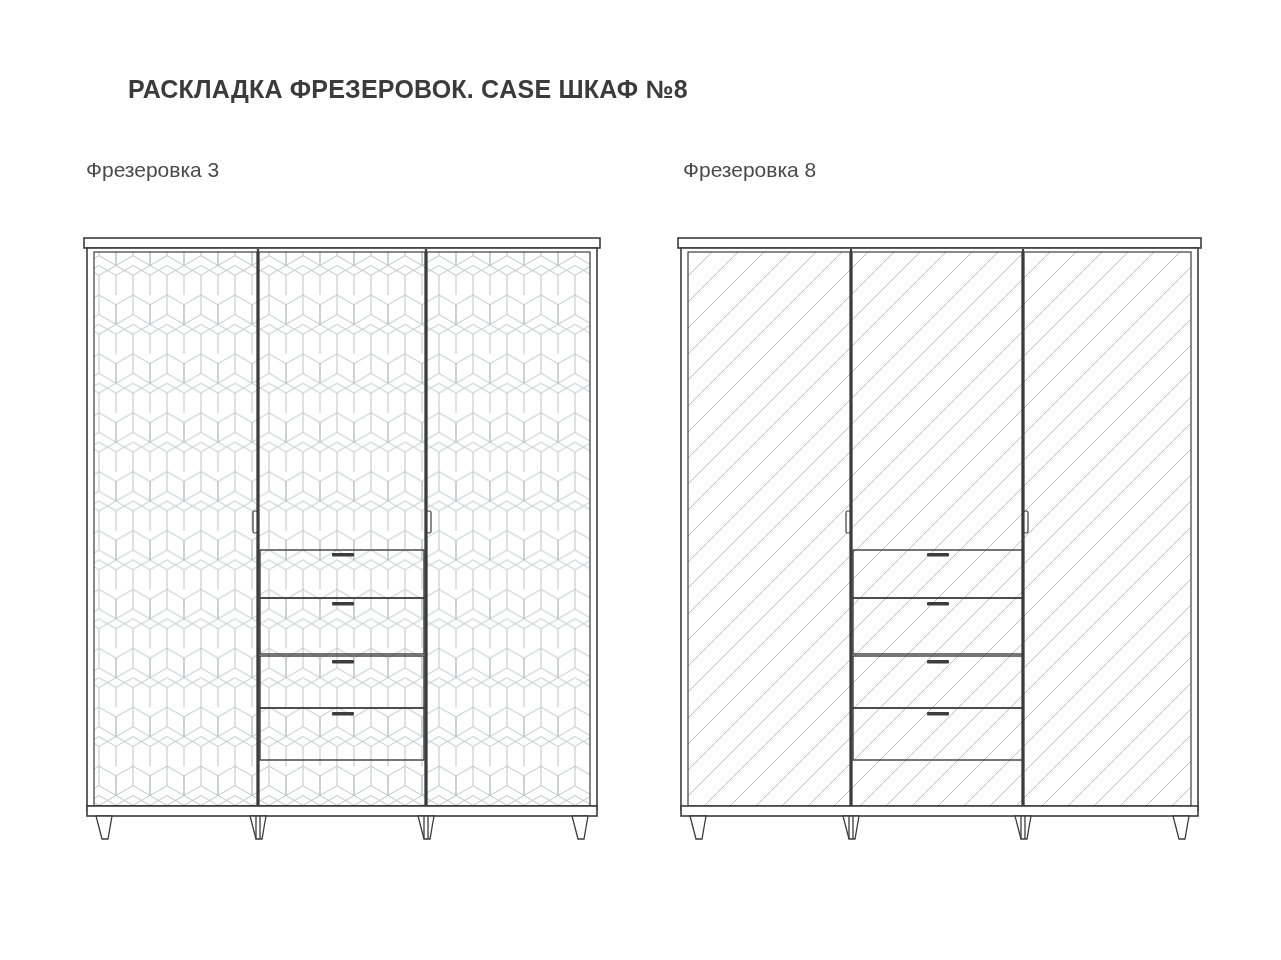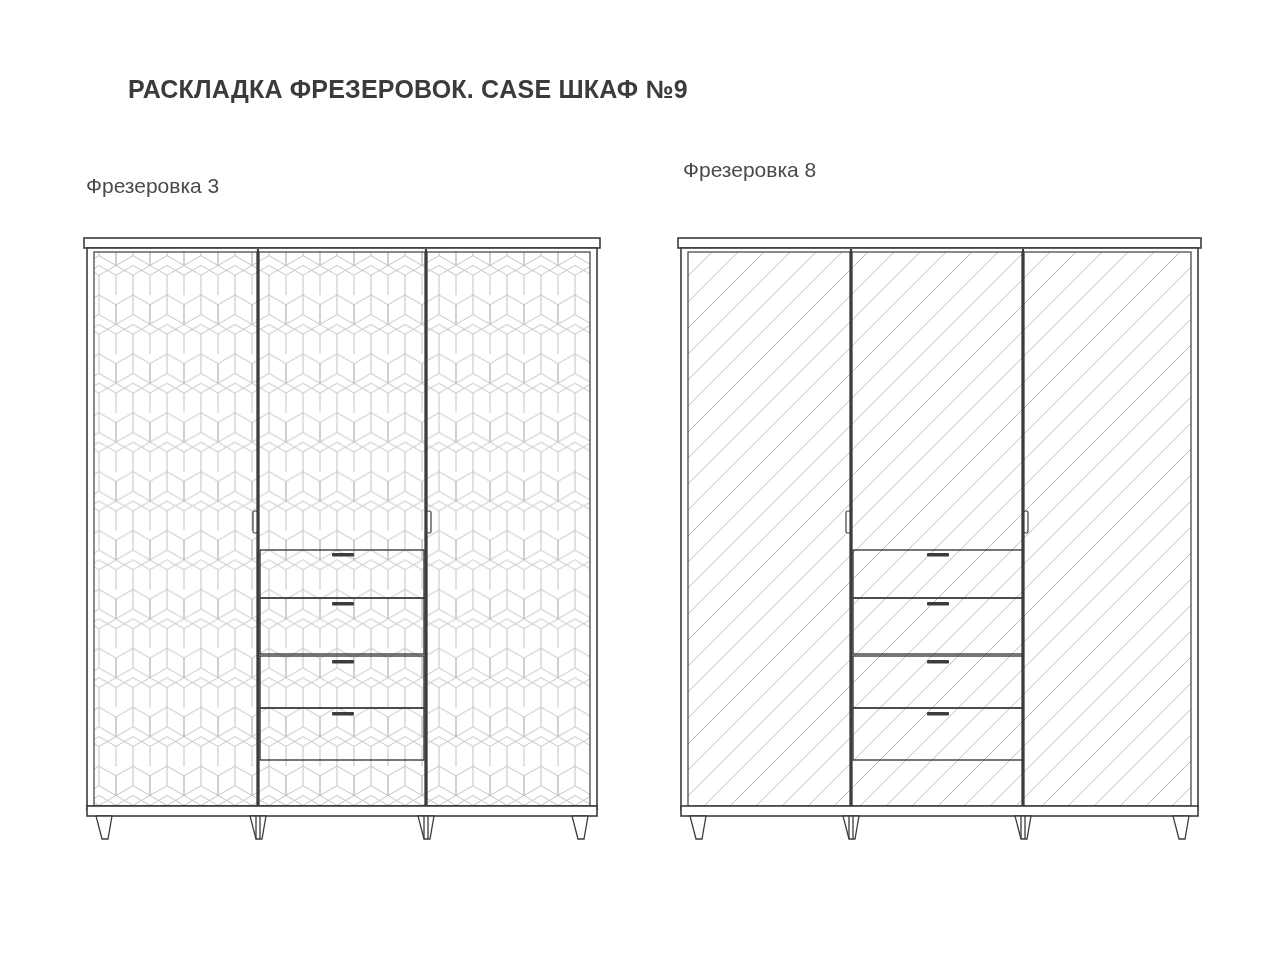--- a/index.html
+++ b/index.html
@@ -28,38 +28,38 @@
     letter-spacing: 0.2px;
     color: #3b3b3b;
     white-space: nowrap;
   }
   .panel-label {
     position: absolute;
     font-size: 21px;
     color: #4a4a4a;
     white-space: nowrap;
   }
-  .label-left  { left: 86px;  top: 174px; }
+  .label-left  { left: 86px;  top: 158px; }
   .label-right { left: 683px; top: 158px; }
 
   .figure {
     position: absolute;
     top: 236px;
   }
   .fig-left  { left: 82px;  width: 520px; height: 605px; }
   .fig-right { left: 676px; width: 527px; height: 605px; }
 
   .figure svg { display: block; }
 </style>
 </head>
 <body>
 
 <div class="page">
 
-  <div class="main-title">РАСКЛАДКА ФРЕЗЕРОВОК. CASE ШКАФ №9</div>
+  <div class="main-title">РАСКЛАДКА ФРЕЗЕРОВОК. CASE ШКАФ №8</div>
 
   <div class="panel-label label-left">Фрезеровка 3</div>
 
   <div class="panel-label label-right">Фрезеровка 8</div>
 
   <div class="figure fig-left">
     <svg width="520" height="605" viewBox="0 0 520 605" xmlns="http://www.w3.org/2000/svg">
       <defs>
 
         <pattern id="cubes" width="34" height="58.9" patternUnits="userSpaceOnUse">

